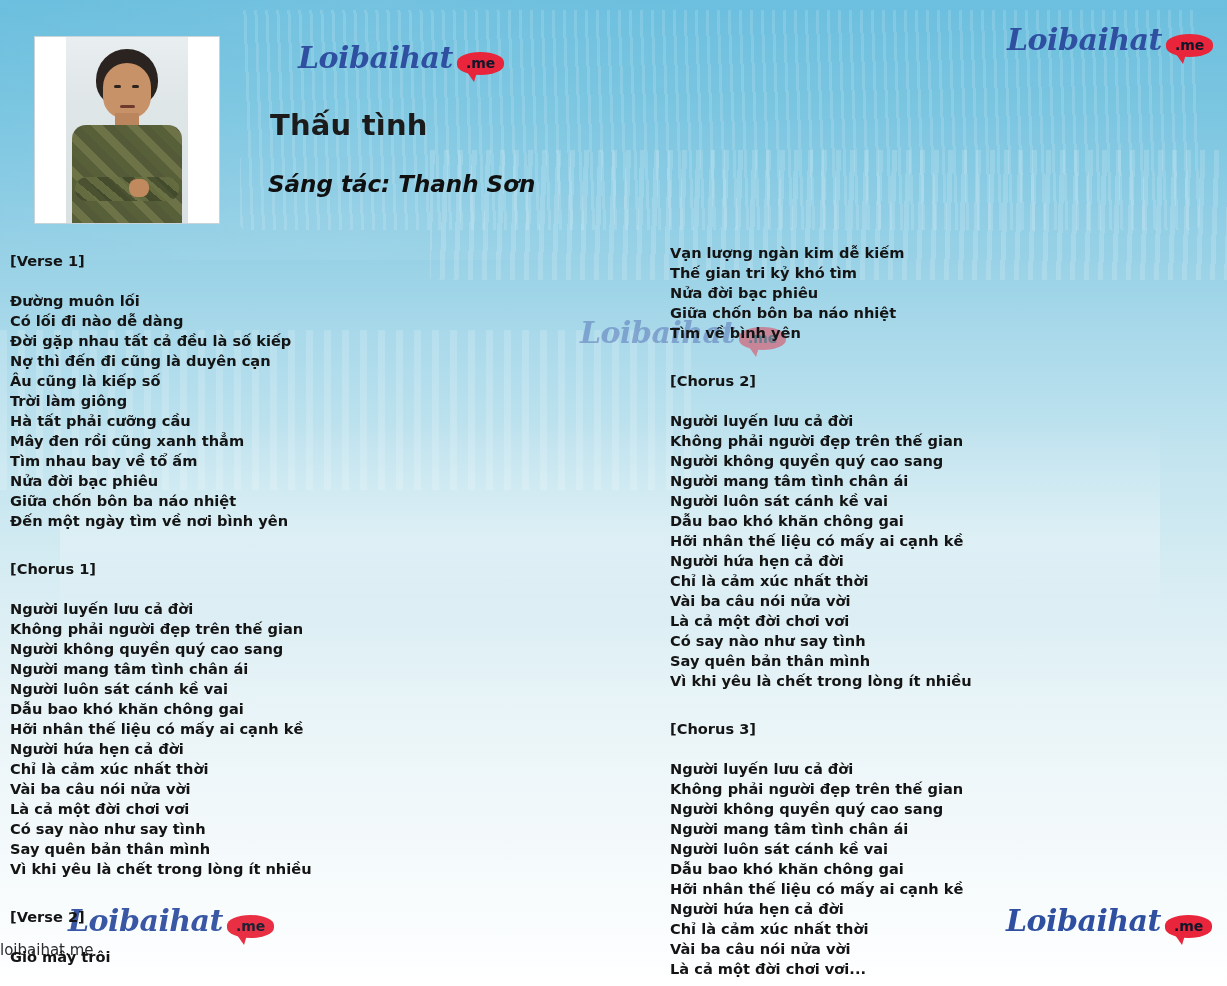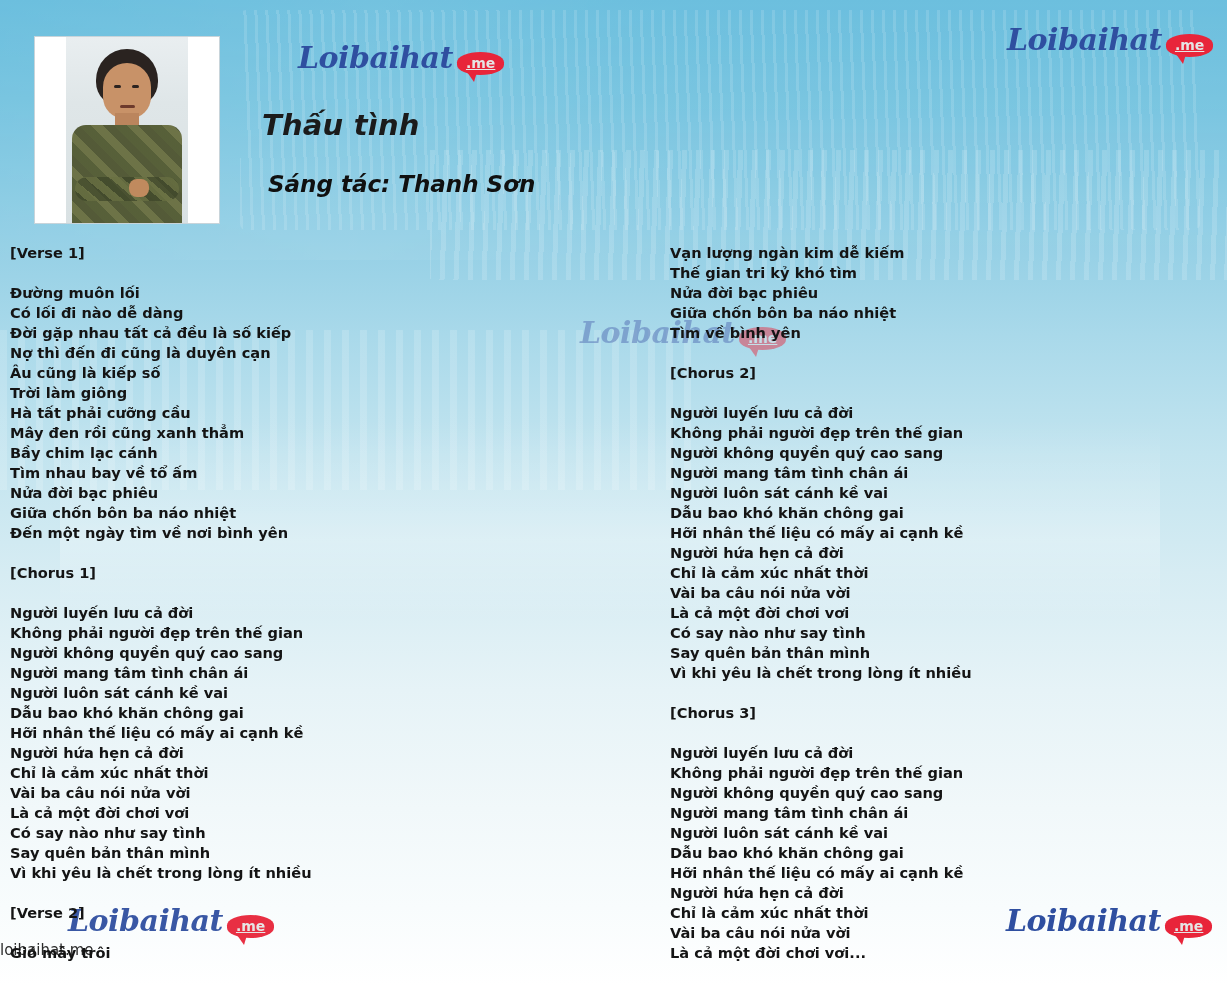--- a/index.html
+++ b/index.html
@@ -139,24 +139,23 @@
     width: 104px; height: 24px; border-radius: 12px;
     background: repeating-linear-gradient(40deg, rgba(60,68,40,.7) 0 8px, rgba(105,112,66,.7) 8px 16px);
   }
   .p-hand {
     position: absolute; left: 63px; top: 142px; width: 20px; height: 18px;
     border-radius: 8px; background: #c08a5e;
   }
 
   .song-title {
     position: absolute;
-    left: 262px; top: 108px;
+    left: 270px; top: 108px;
     font-size: 29px; font-weight: 700; color: #1b1b1b;
     letter-spacing: .2px;
-    font-style: italic;
   }
   .song-author {
     position: absolute;
     left: 268px; top: 171px;
     font-size: 23px; font-weight: 700; font-style: italic; color: #101010;
   }
 
   
   .wm {
     position: absolute;
@@ -167,26 +166,25 @@
     font-family: "DejaVu Serif", "Liberation Serif", serif;
     font-style: italic;
     font-weight: 700;
     color: #2f4fa0;
     letter-spacing: -0.5px;
   }
   .wm .wm-bubble {
     display: inline-block;
     position: relative;
     background: #e8253a;
-    color: #e5e5e5;
+    color: #0f172a;
     border-radius: 50%/45%;
     font-weight: 700;
     font-style: normal;
     vertical-align: middle;
-    text-decoration: underline;
   }
   .wm .wm-bubble::after {
     content: "";
     position: absolute;
     left: 22%;
     bottom: -7px;
     border-left: 7px solid transparent;
     border-right: 3px solid transparent;
     border-top: 10px solid #e8253a;
   }
@@ -230,20 +228,21 @@
   }
   .col-left  { left: 10px;  width: 640px; }
   .col-right { left: 670px; width: 545px; }
 
   .lyr-line {
     white-space: pre;
     height: 20px;
   }
   .lyr-line.section {
     color: #141414;
+    margin-top: 8px;
   }
   .lyr-line.blank {
     height: 20px;
   }
 </style>
 </head>
 <body>
 
 <div id="page">
 
@@ -296,21 +295,20 @@
       <div class="lyr-line section">[Verse 1]</div>
       <div class="lyr-line blank"></div>
       <div class="lyr-line">Đường muôn lối</div>
       <div class="lyr-line">Có lối đi nào dễ dàng</div>
       <div class="lyr-line">Đời gặp nhau tất cả đều là số kiếp</div>
       <div class="lyr-line">Nợ thì đến đi cũng là duyên cạn</div>
       <div class="lyr-line">Âu cũng là kiếp số</div>
       <div class="lyr-line">Trời làm giông</div>
       <div class="lyr-line">Hà tất phải cưỡng cầu</div>
       <div class="lyr-line">Mây đen rồi cũng xanh thẳm</div>
-      <div class="lyr-line">Bầy chim lạc cánh</div>
       <div class="lyr-line">Tìm nhau bay về tổ ấm</div>
       <div class="lyr-line">Nửa đời bạc phiêu</div>
       <div class="lyr-line">Giữa chốn bôn ba náo nhiệt</div>
       <div class="lyr-line">Đến một ngày tìm về nơi bình yên</div>
       <div class="lyr-line blank"></div>
       <div class="lyr-line section">[Chorus 1]</div>
       <div class="lyr-line blank"></div>
       <div class="lyr-line">Người luyến lưu cả đời</div>
       <div class="lyr-line">Không phải người đẹp trên thế gian</div>
       <div class="lyr-line">Người không quyền quý cao sang</div>

